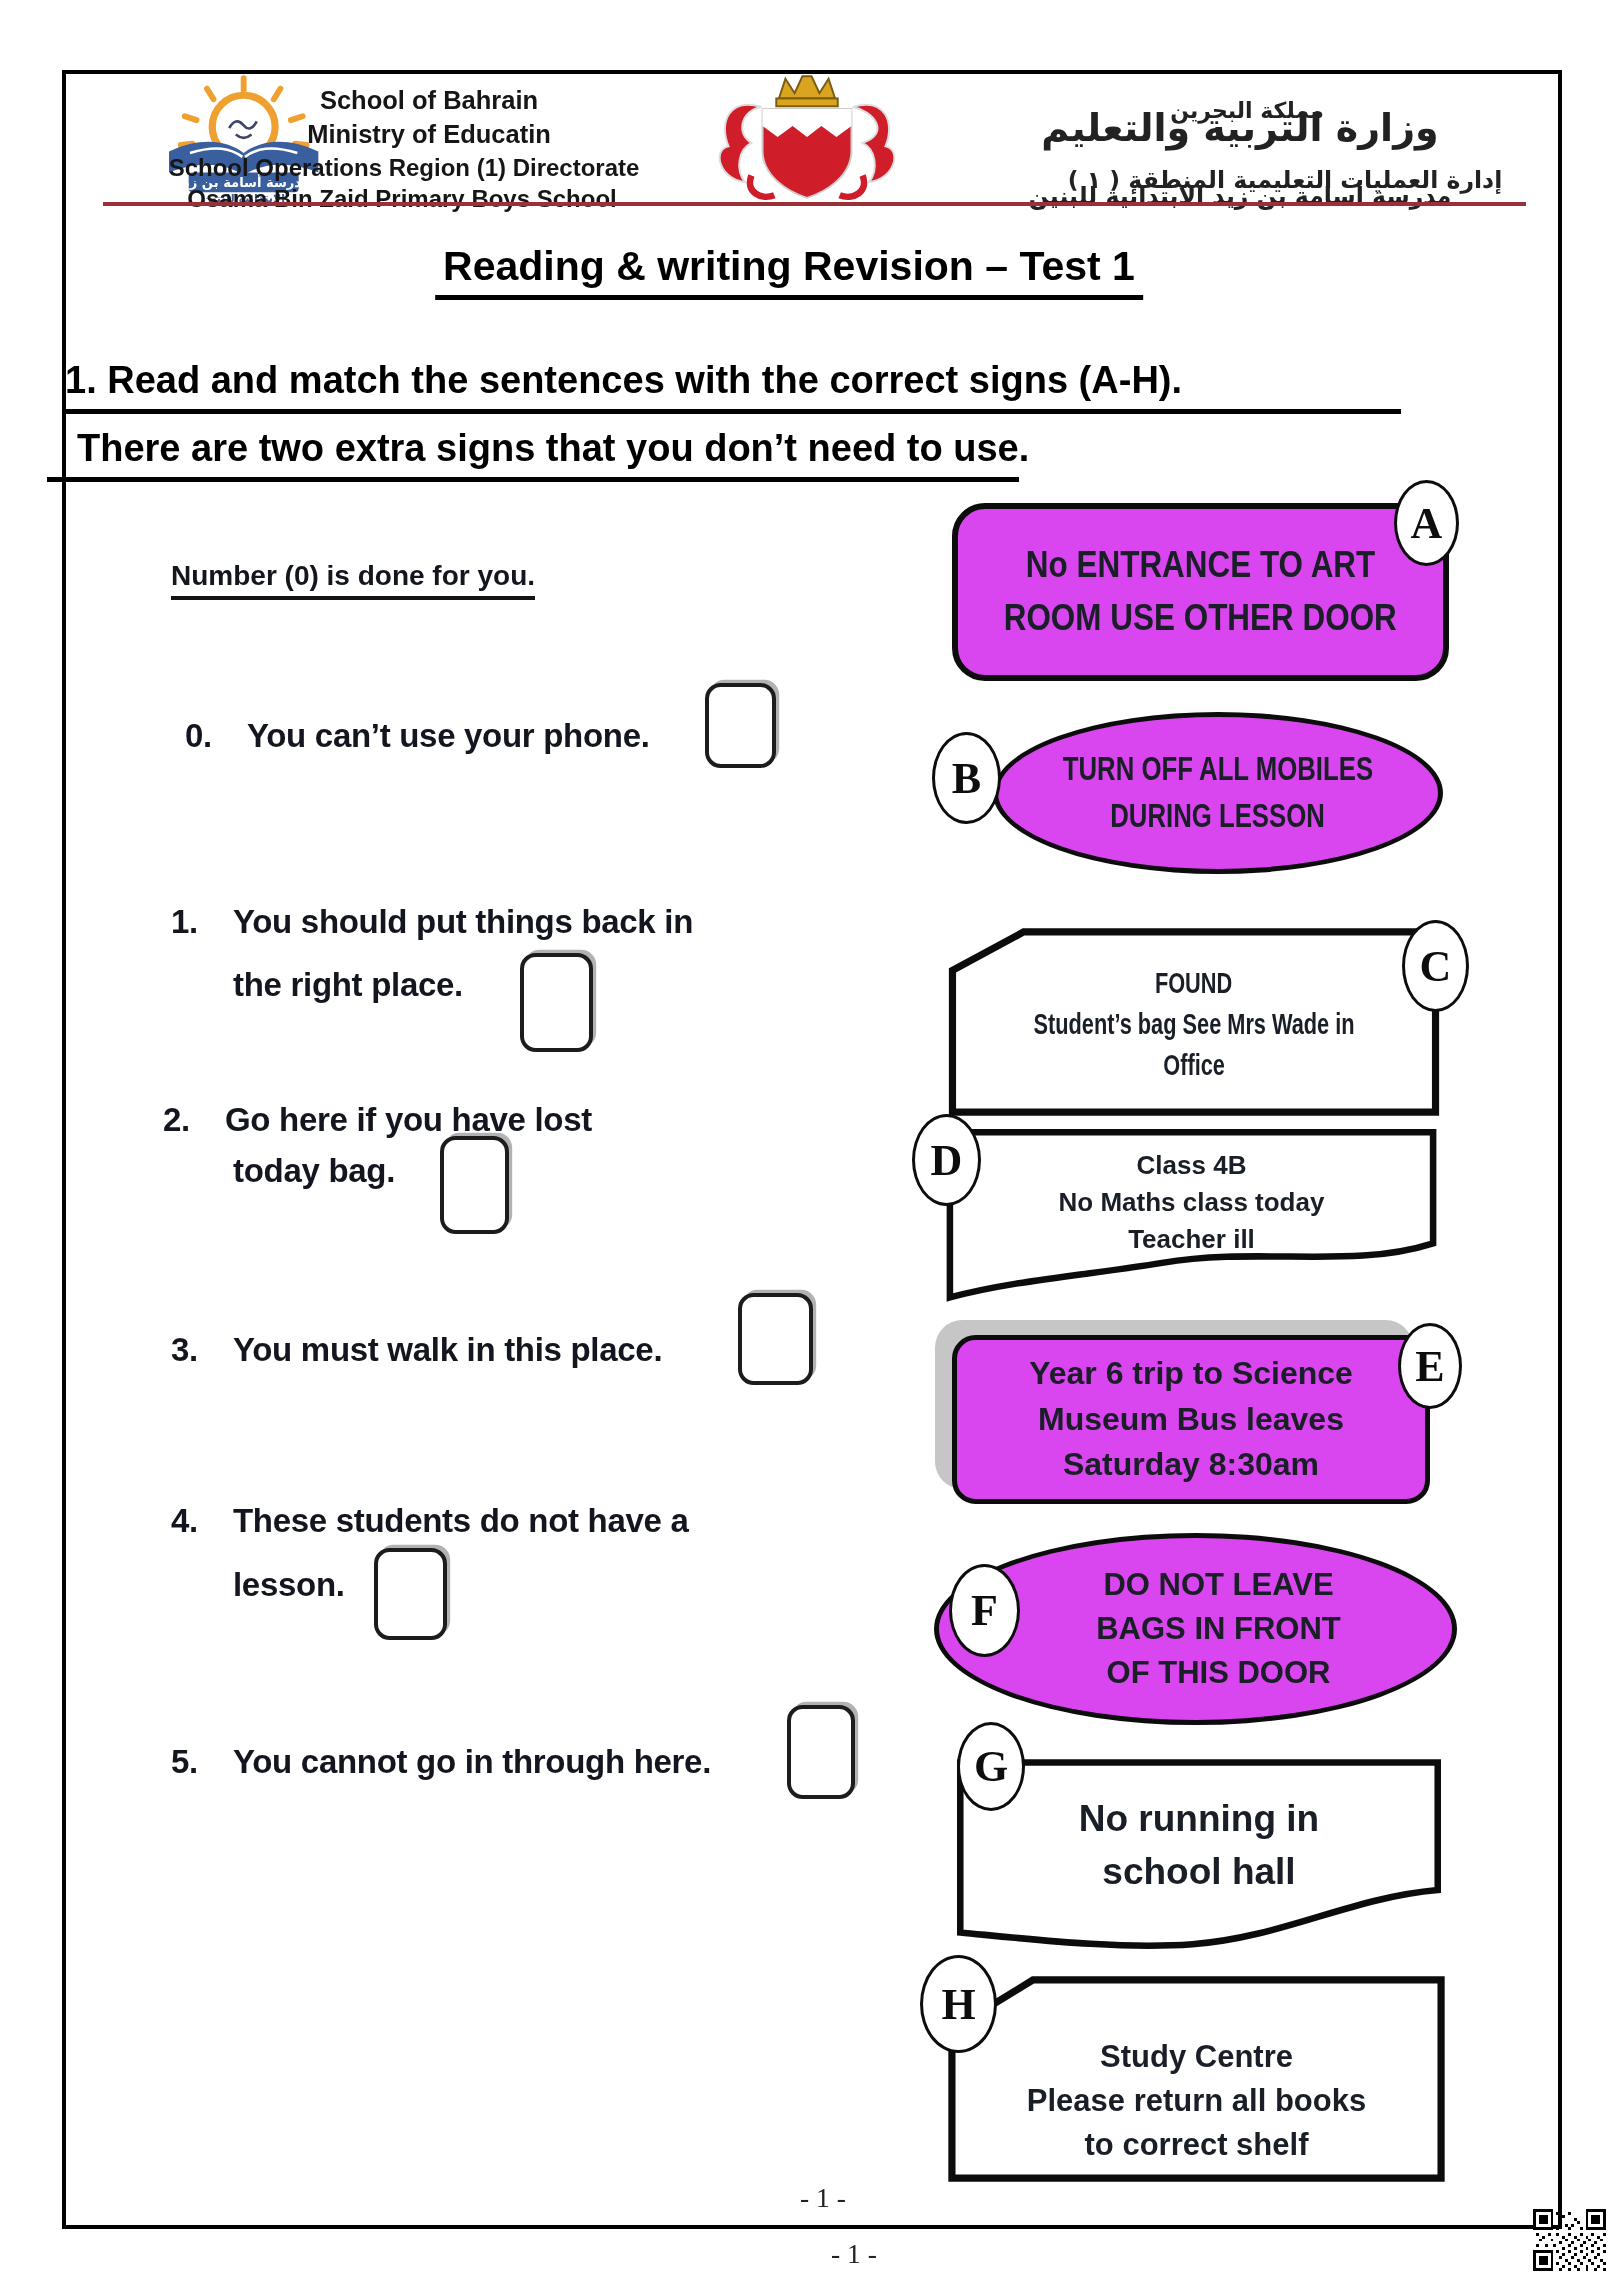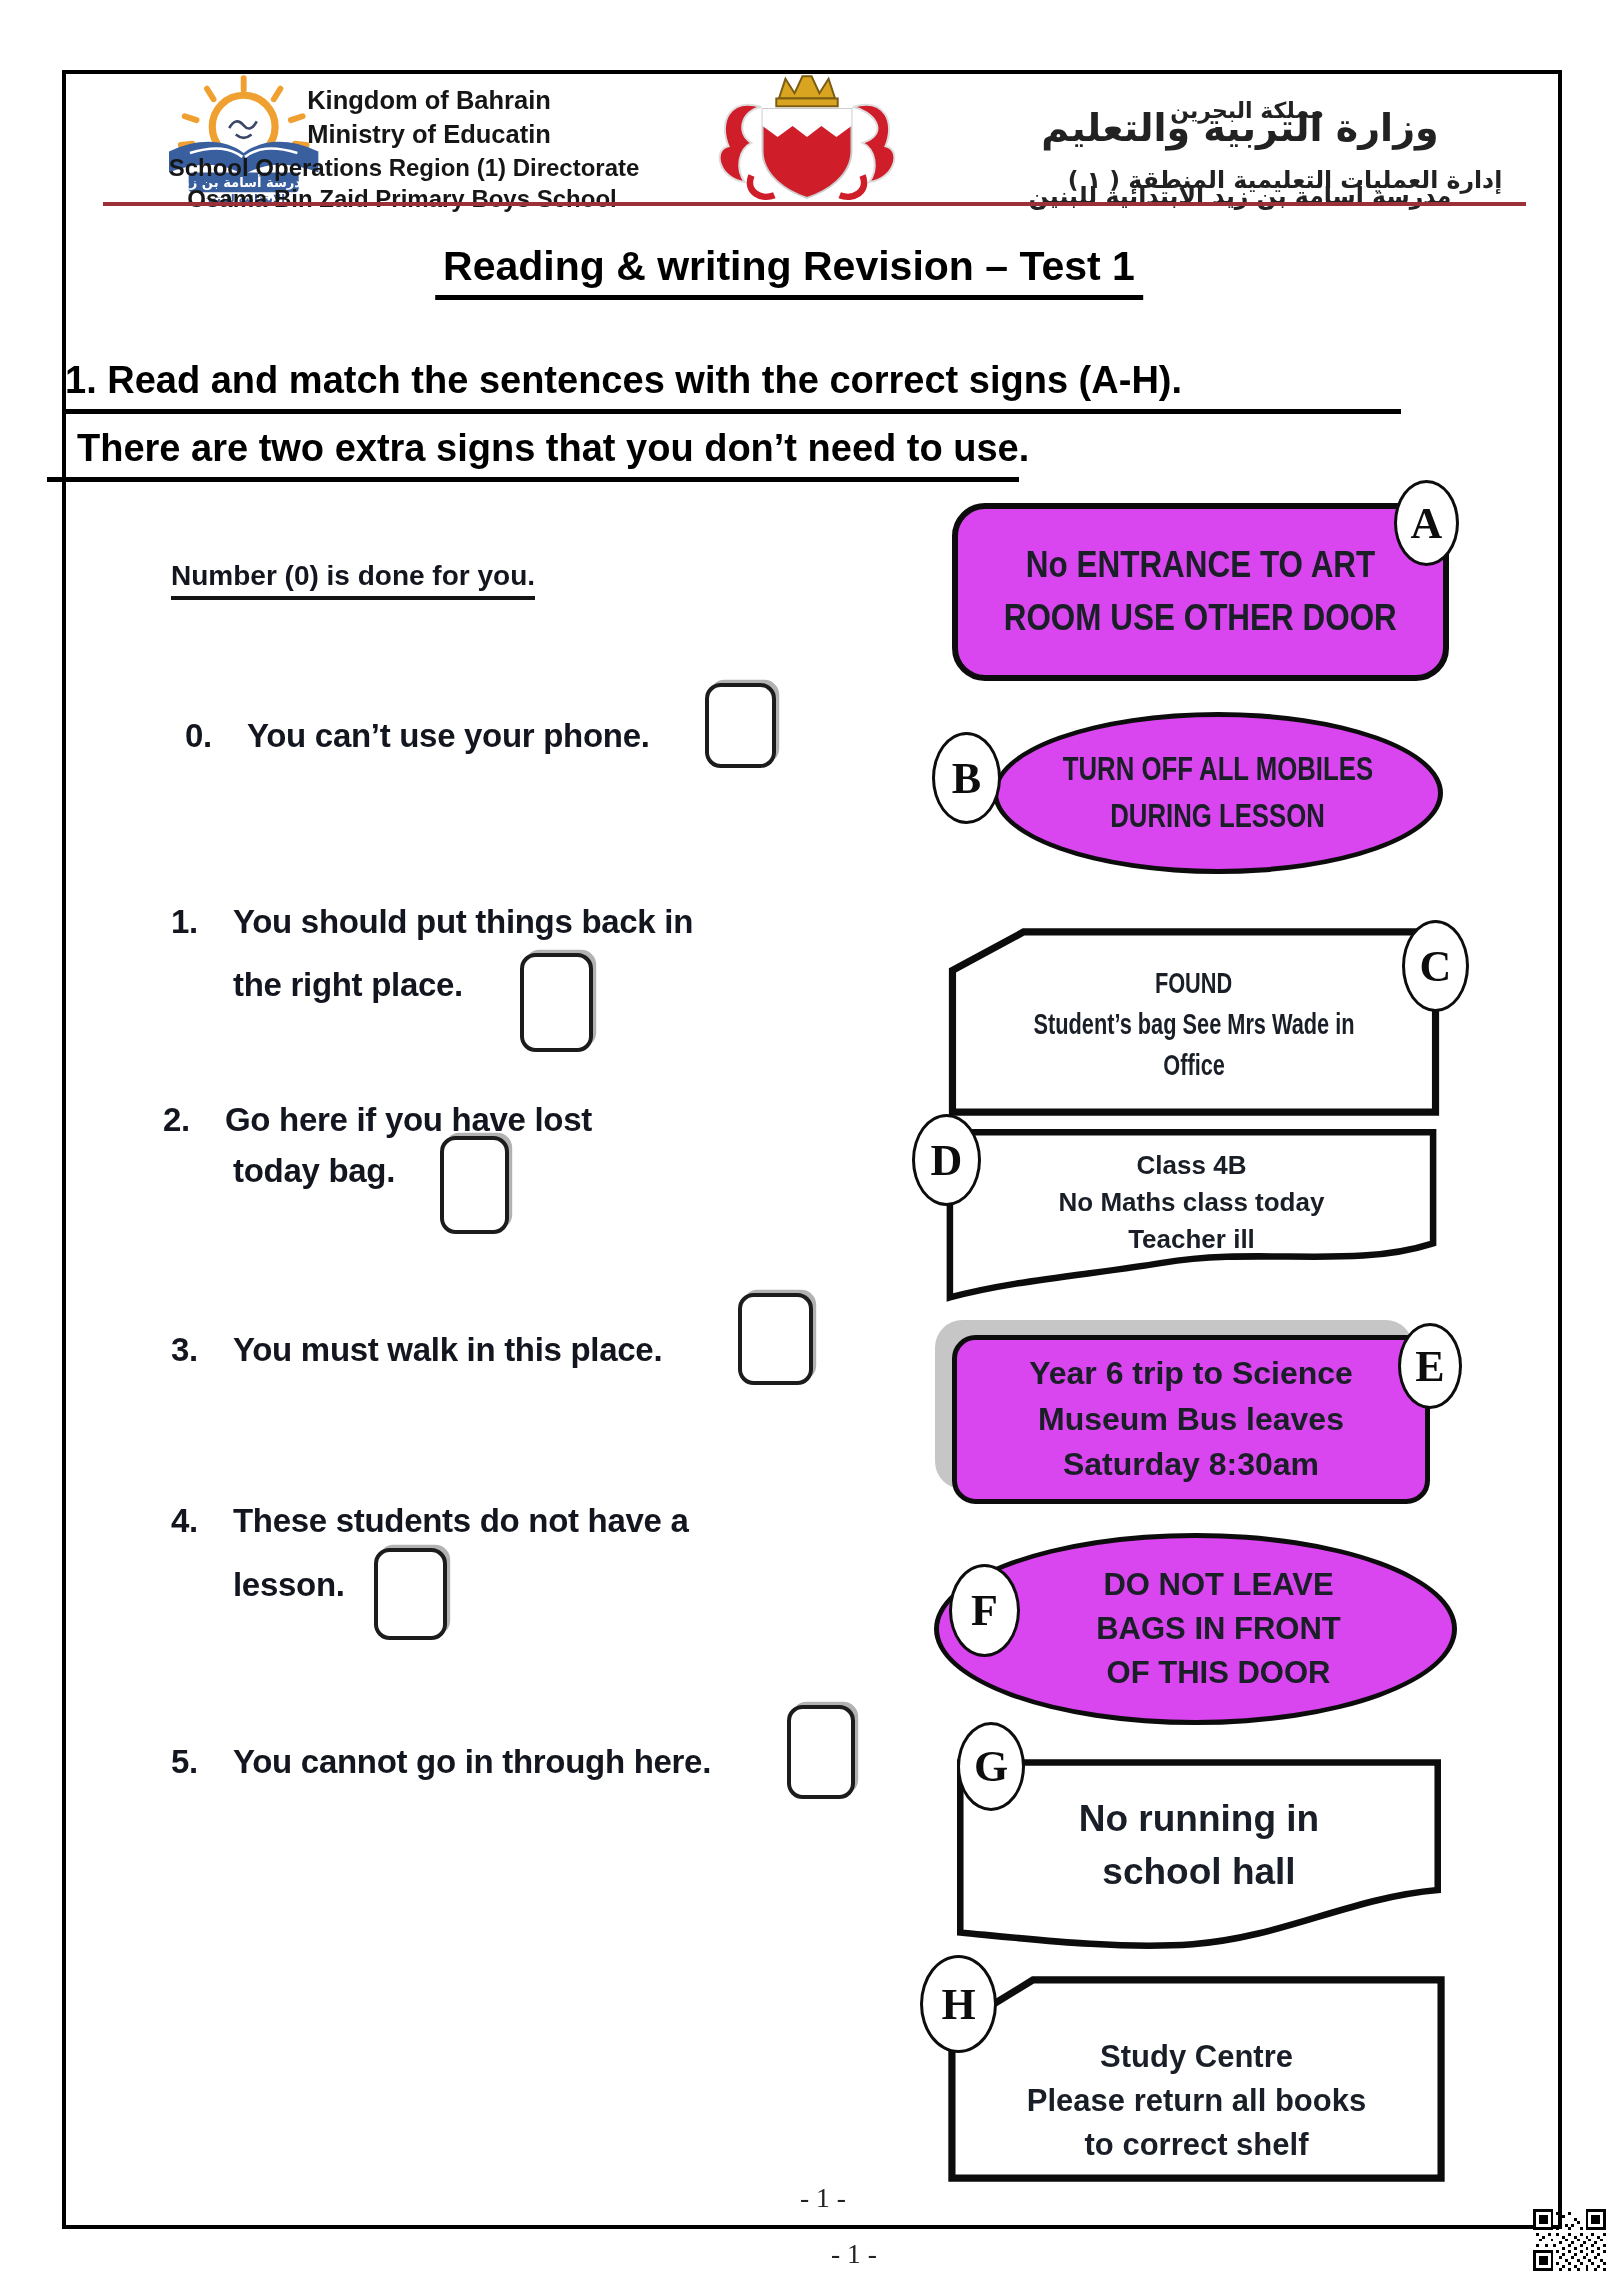--- a/index.html
+++ b/index.html
@@ -92,21 +92,21 @@
     </g>
     <circle cx="172" cy="82" r="48" fill="#ffffff" stroke="#f0a030" stroke-width="11"></circle>
     <path d="M150,84 q10,-18 22,-4 q10,12 20,-6 M160,94 q12,10 24,0" fill="none" stroke="#3b4668" stroke-width="4"></path>
     <path fill="#3a5f9f" d="M58,120 C108,96 148,104 172,122 C196,104 236,96 286,120 L286,152 C236,132 196,140 172,156 C148,140 108,132 58,152 Z"></path>
     <path d="M90,122 C130,110 152,115 170,128 M254,122 C214,110 192,115 174,128" stroke="#ffffff" stroke-width="4" fill="none"></path>
     <rect x="88" y="152" width="168" height="30" rx="6" fill="#3a5f9f"></rect>
     <text x="172" y="174" text-anchor="middle" font-size="20" font-weight="bold" fill="#ffffff" font-family="DejaVu Sans, sans-serif">مدرسة أسامة بن زيد</text>
     <text x="172" y="197" text-anchor="middle" font-size="17" font-weight="bold" fill="#3a5f9f" font-family="DejaVu Sans, sans-serif">الابتدائية للبنين</text>
   </svg>
 
-  <div class="hline en1" style="left:429px; top:86px;">Kingdom of Bahrain</div>
+  <div class="hline en1" style="left:429px; top:86px;">School of Bahrain</div>
   <div class="hline en1" style="left:429px; top:120px;">Ministry of Educatin</div>
   <div class="hline en2" style="left:404px; top:154px;">School Operations Region (1) Directorate</div>
   <div class="hline en2" style="left:402px; top:185px;">Osama Bin Zaid Primary Boys School</div>
 
   <svg style="position:absolute;left:699px;top:71px;width:216px;height:134px;" viewBox="0 0 330 205">
     <g>
       <path d="M95,55 C45,40 30,80 45,115 C20,120 30,165 70,170 C55,150 60,120 80,110 C55,95 65,60 95,55 Z" fill="#cf1d2a" stroke="#dddddd" stroke-width="3"></path>
       <path d="M235,55 C285,40 300,80 285,115 C310,120 300,165 260,170 C275,150 270,120 250,110 C295,95 265,60 235,55 Z" fill="#cf1d2a" stroke="#dddddd" stroke-width="3"></path>
       <path d="M80,160 C70,185 95,198 115,190 M250,160 C260,185 235,198 215,190" fill="none" stroke="#cf1d2a" stroke-width="10"></path>
     </g>

